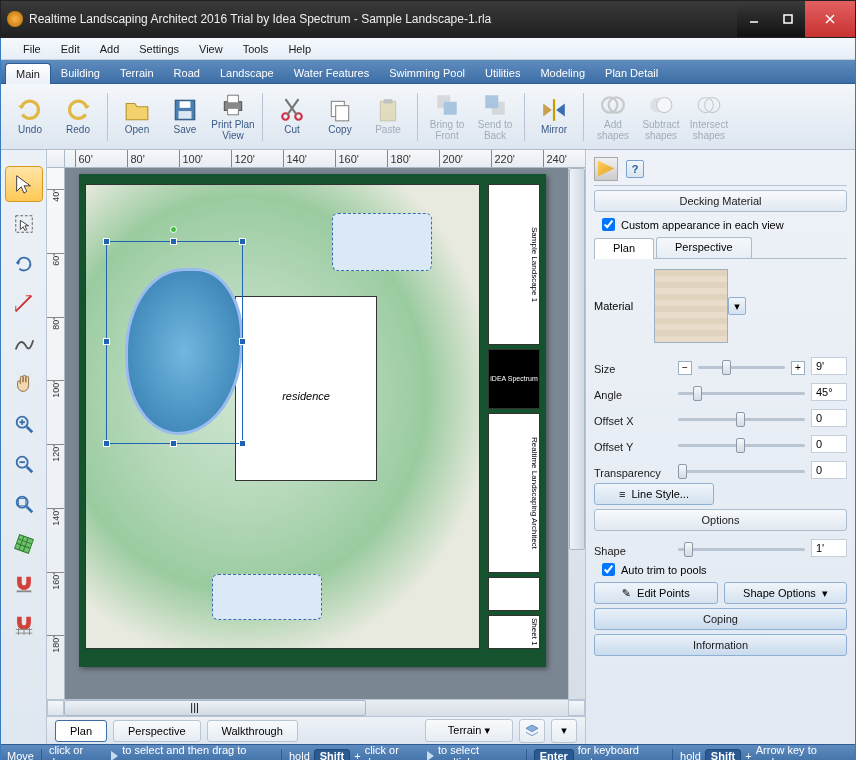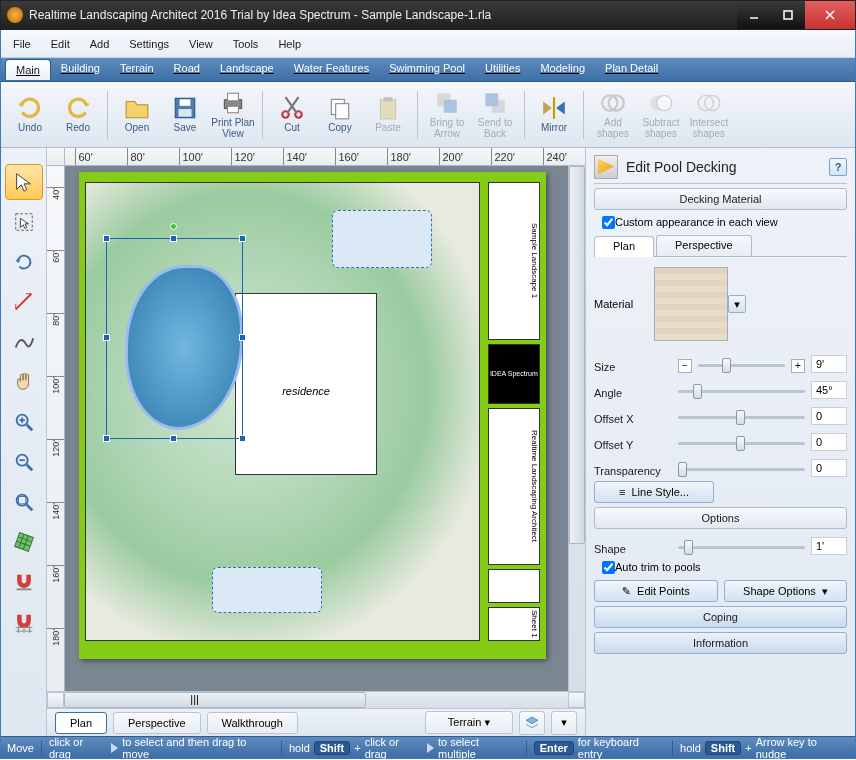--- a/index.html
+++ b/index.html
@@ -1,37 +1,37 @@
 <!DOCTYPE html>
 <html><head>
 <meta charset="utf-8">
 <style>
 * { margin: 0; padding: 0; box-sizing: border-box; font-family: "Segoe UI", Tahoma, sans-serif; font-size: 11px; }
 body { width: 856px; height: 760px; overflow: hidden; background: #fff; }
 
 
-.titlebar { height: 30px; background: linear-gradient(#3a3a3a,#202020); color: #fff; display: flex; align-items: center; border: 1px solid #222; }
+.titlebar { height: 38px; background: linear-gradient(#3a3a3a,#202020); color: #fff; display: flex; align-items: center; border: 1px solid #222; }
 .titlebar .icon { width: 16px; height: 16px; margin: 0 6px; background: radial-gradient(circle,#ffb347,#b36b00); border-radius: 50%; }
 .titlebar .title { flex: 1; color: #eee; font-size: 12px; }
 .winbtns { display: flex; height: 100%; }
 .winbtn { width: 34px; display: flex; align-items: center; justify-content: center; }
 .winbtn.min { background: linear-gradient(#3a3a3a,#111); }
 .winbtn.max { background: linear-gradient(#3a3a3a,#111); }
 .winbtn.close { background: linear-gradient(#e26060,#c83232); width: 50px; }
 .winbtn svg { stroke: #fff; stroke-width: 1.5; fill: none; }
 
 
 .app { border: 1px solid #3a7abf; border-top: none; height: 729px; display: flex; flex-direction: column; background: linear-gradient(#e9eff6,#dfe7f1); }
 
 
-.menubar { height: 28px; background: linear-gradient(#f5f9fd,#e7eef7); border-bottom: 1px solid #c2cfdc; display: flex; align-items: center; padding: 0 2px; }
+.menubar { height: 22px; background: linear-gradient(#f5f9fd,#e7eef7); border-bottom: 1px solid #c2cfdc; display: flex; align-items: center; padding: 0 12px; }
 .menubar span { padding: 3px 10px; color: #1a1a1a; cursor: default; }
 
 
-.tabstrip { height: 24px; background: linear-gradient(#5f8cbf,#3d6ea5); display: flex; align-items: flex-start; padding: 0 4px; border-bottom: 1px solid #2e5b91; text-decoration: underline; }
+.tabstrip { height: 24px; background: linear-gradient(#5f8cbf,#3d6ea5); display: flex; align-items: flex-end; padding: 0 4px; border-bottom: 1px solid #2e5b91; }
 .tabstrip .tab { padding: 4px 10px; color: #fff; font-size: 11px; cursor: default; border-radius: 4px 4px 0 0; }
 .tabstrip .tab.active { background: linear-gradient(#ffffff,#eaf0f8); color: #1a1a1a; border: 1px solid #2e5b91; border-bottom: none; position: relative; top: 1px; }
 
 
 .toolbar { height: 66px; background: linear-gradient(#f4f7fb,#dde6f0); border-bottom: 1px solid #aebccb; display: flex; align-items: center; padding: 0 6px; gap: 2px; }
 .tbtn { width: 46px; height: 56px; display: flex; flex-direction: column; align-items: center; justify-content: center; gap: 2px; border-radius: 3px; cursor: default; }
 .tbtn .ico { width: 26px; height: 26px; }
 .tbtn .lbl { font-size: 10px; color: #3a5a85; text-align: center; line-height: 1.05; }
 .tbtn.disabled .lbl { color: #a0acb8; }
 .tbtn.disabled .ico { opacity: 0.45; }
@@ -50,21 +50,21 @@
 .canvaswrap { flex: 1; display: flex; flex-direction: column; min-width: 0; background: #eef2f8; }
 .ruler-h, .ruler-v { background: linear-gradient(#f6f8fa,#e8edf2); font-size: 9px; color: #333; }
 .ruler-h { height: 18px; display: flex; border-bottom: 1px solid #acb9c7; }
 .ruler-h .corner { width: 18px; border-right: 1px solid #acb9c7; }
 .ruler-h .ticks { flex: 1; position: relative; }
 .ruler-h .tick { position: absolute; top: 0; height: 100%; border-left: 1px solid #888; padding-left: 2px; line-height: 18px; }
 .canvasrow { flex: 1; display: flex; min-height: 0; }
 .ruler-v { width: 18px; border-right: 1px solid #acb9c7; position: relative; }
 .ruler-v .tick { position: absolute; left: 0; width: 100%; border-top: 1px solid #888; font-size: 9px; writing-mode: sideways-lr; text-align: right; padding-right: 1px; line-height: 18px; }
 .viewport { flex: 1; background: #7a8691; position: relative; overflow: hidden; }
-.paper { position: absolute; left: 14px; top: 6px; right: 22px; bottom: 32px; background: #84cc16; box-shadow: 2px 2px 5px rgba(0,0,0,0.4); }
+.paper { position: absolute; left: 14px; top: 6px; right: 22px; bottom: 32px; background: #14532d; box-shadow: 2px 2px 5px rgba(0,0,0,0.4); }
 .plan { position: absolute; inset: 10px 66px 18px 6px; background: radial-gradient(ellipse at 40% 45%, #cfe6d0 0%, #b6d9bb 30%, #9acb9f 55%, #e8eadf 75%); border: 1px solid #333; overflow: hidden; }
 .pool { position: absolute; left: 10%; top: 18%; width: 30%; height: 36%; background: radial-gradient(ellipse,#71b7e0,#2f79ad); border: 3px solid #9be; border-radius: 50% 40% 55% 45%; }
 .house { position: absolute; left: 38%; top: 24%; width: 36%; height: 40%; background: #fff; border: 1px solid #333; }
 .house .lbl { position: absolute; top: 54%; left: 50%; transform: translate(-50%,-50%); font-style: italic; font-size: 11px; }
 .sel { position: absolute; left: 5%; top: 12%; width: 35%; height: 44%; border: 1.5px solid #1f64b3; }
 .sel .h { position: absolute; width: 7px; height: 7px; background: #1f64b3; border: 1px solid #fff; }
 .sel .h.g { background: #3fbf3f; border-radius: 50%; }
 .note1 { position: absolute; right: 12%; top: 6%; width: 100px; height: 58px; border: 1px dashed #3a6fad; background: #dbe8f5; border-radius: 6px; }
 .note2 { position: absolute; left: 32%; bottom: 6%; width: 110px; height: 46px; border: 1px dashed #3a6fad; background: #dbe8f5; border-radius: 6px; }
 .sidebox { position: absolute; right: 6px; top: 10px; width: 52px; bottom: 18px; display: flex; flex-direction: column; gap: 4px; }
@@ -90,21 +90,21 @@
 .panel { width: 270px; background: linear-gradient(#eef2f8,#e2e9f2); border-left: 1px solid #b7c5d4; display: flex; flex-direction: column; padding: 6px 8px; gap: 4px; overflow: hidden; }
 .panel-head { display: flex; align-items: center; gap: 8px; height: 30px; border-bottom: 1px solid #b7c5d4; padding-bottom: 4px; }
 .panel-head .ico { width: 24px; height: 24px; background: linear-gradient(#f0f0f0,#ccc); border: 1px solid #aaa; position: relative; }
 .panel-head .ico::after { content:""; position:absolute; inset:3px; background:linear-gradient(135deg,#ffcf5a,#e4a020); clip-path: polygon(0 100%,100% 50%,0 0); }
 .panel-head h3 { font-size: 14px; font-weight: normal; color: #222; flex: 1; }
 .panel-head .help { width: 18px; height: 18px; border: 1px solid #7aa0cc; background: linear-gradient(#f1f6fb,#d7e4f1); color: #2a5c9a; text-align: center; line-height: 16px; border-radius: 2px; font-weight: bold; }
 
 .groupbtn { height: 22px; background: linear-gradient(#f8fafc,#e0e8f1); border: 1px solid #adbccb; border-radius: 3px; text-align: center; line-height: 20px; color: #1a1a1a; }
 .groupbtn.blue { background: linear-gradient(#eaf1f9,#c9dbee); border-color: #8fb0d2; }
 
-.chk { display: flex; align-items: flex-start; padding: 2px 8px; }
+.chk { display: flex; align-items: center; gap: 6px; padding: 2px 8px; }
 .chk input { width: 13px; height: 13px; }
 
 .subtabs { display: flex; height: 22px; border-bottom: 1px solid #adbccb; }
 .subtabs .st { padding: 3px 18px 0 18px; border: 1px solid #adbccb; border-bottom: none; background: linear-gradient(#f5f8fb,#e6edf4); border-radius: 3px 3px 0 0; margin-right: 2px; }
 .subtabs .st.active { background: #fff; position: relative; top: 1px; }
 
 .row { display: flex; align-items: flex-end; gap: 6px; height: 22px; }
 .row .lab { width: 78px; color: #1a1a1a; }
 .row .slider { flex: 1; height: 16px; position: relative; }
 .row .slider .track { position: absolute; left: 0; right: 0; top: 7px; height: 3px; background: #b9c5d2; border-radius: 2px; }
@@ -242,21 +242,21 @@
         </svg>
         <div class="lbl">Paste</div>
       </div>
     <div class="tsep"></div>
     <div class="tbtn disabled">
         <svg class="ico" viewBox="0 0 24 24">
           <rect x="3" y="3" width="12" height="12" fill="#bbb"></rect>
           <rect x="9" y="9" width="12" height="12" fill="#5a8fc4"></rect>
         </svg>
         <div class="lbl" style="white-space:pre-line">Bring to
-Arrow</div>
+Front</div>
       </div>
     <div class="tbtn disabled">
         <svg class="ico" viewBox="0 0 24 24">
           <rect x="9" y="9" width="12" height="12" fill="#bbb"></rect>
           <rect x="3" y="3" width="12" height="12" fill="#5a8fc4"></rect>
         </svg>
         <div class="lbl" style="white-space:pre-line">Send to
 Back</div>
       </div>
     <div class="tsep"></div>
@@ -468,21 +468,20 @@
           </div>
         <div class="sqbtn">
             <span>▾</span>
           </div>
       </div>
     </div>
 
     <div class="panel">
       <div class="panel-head">
         <div class="ico"></div>
-        <h3>Edit Pool Decking</h3>
         <div class="help">?</div>
       </div>
 
       <div class="groupbtn">Decking Material</div>
       <label class="chk">
         <input type="checkbox" checked="" style="">
         <span>Custom appearance in each view</span>
       </label>
 
       <div class="subtabs">

